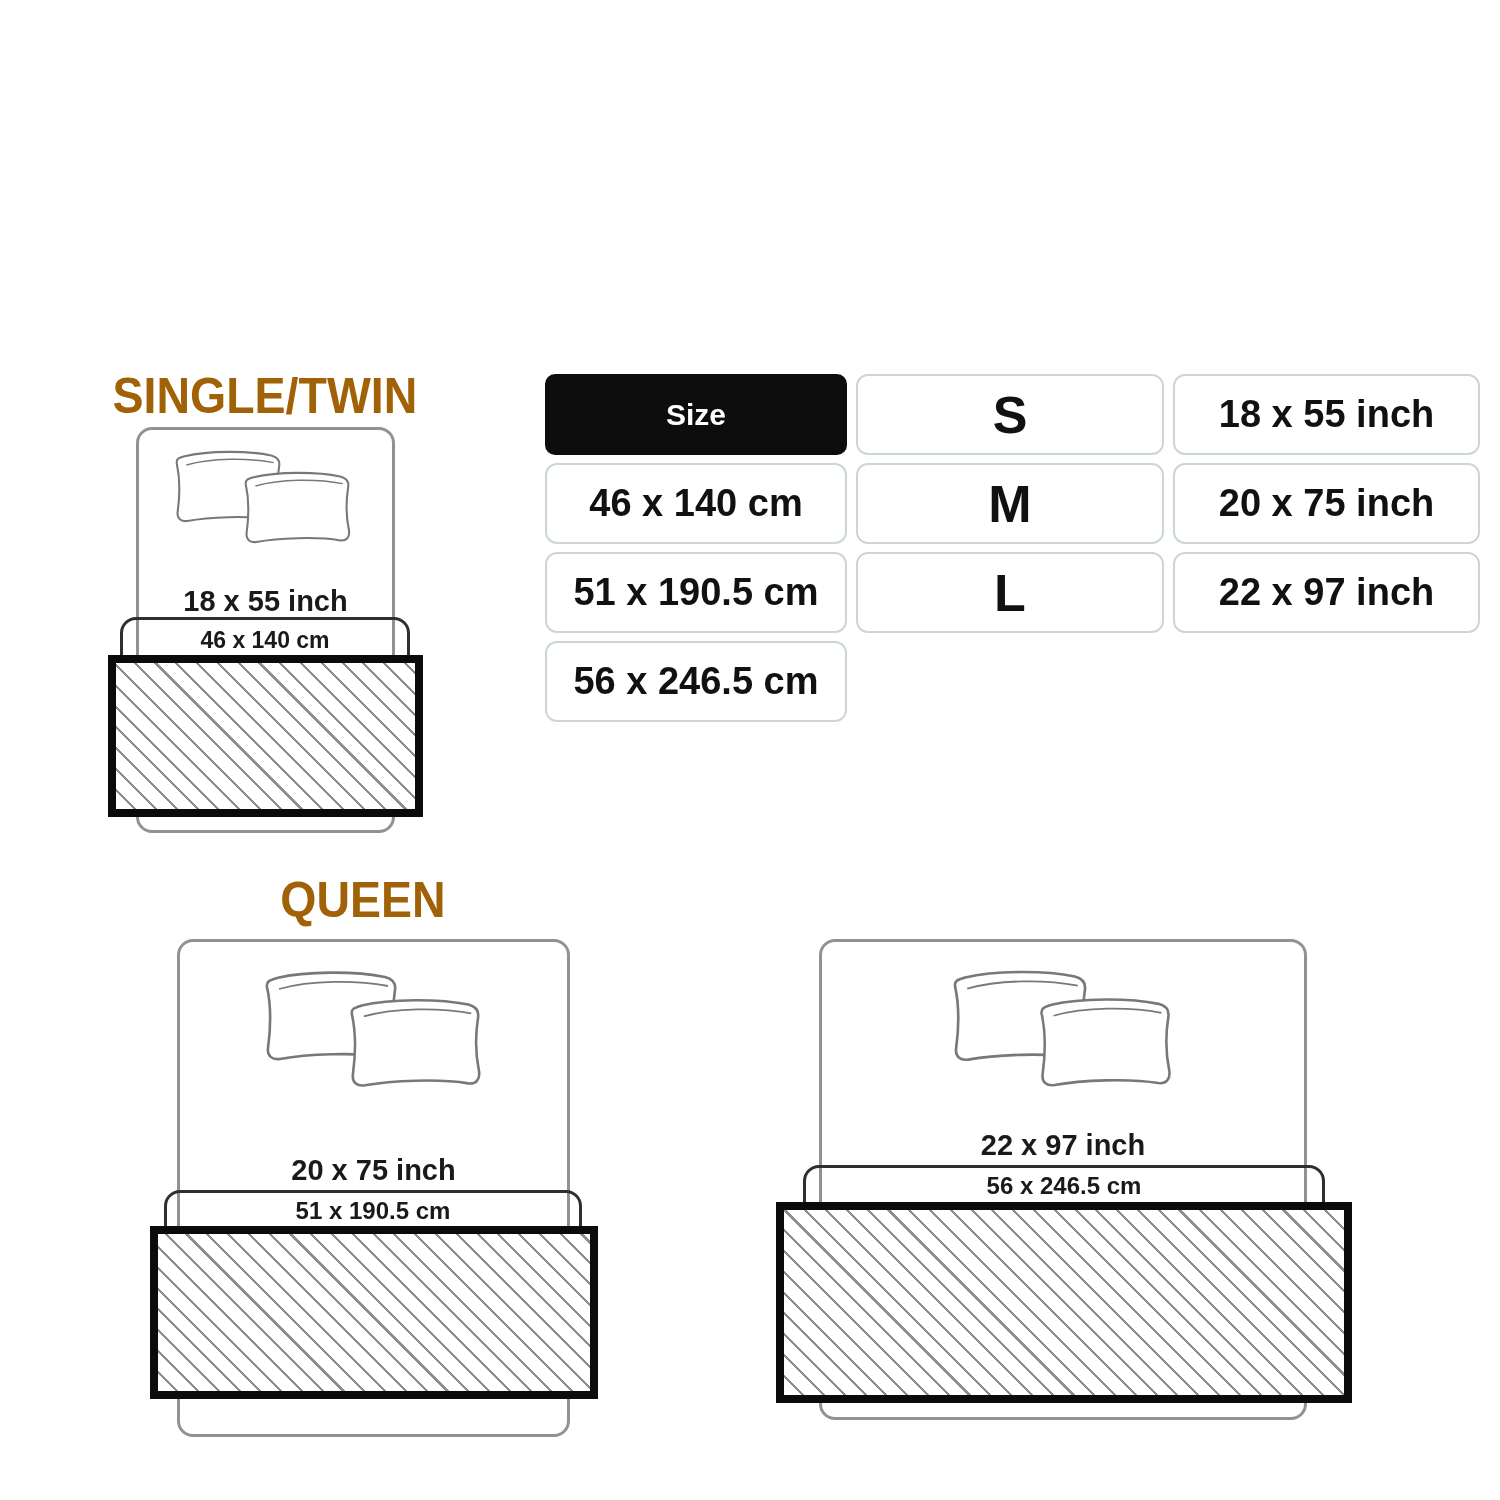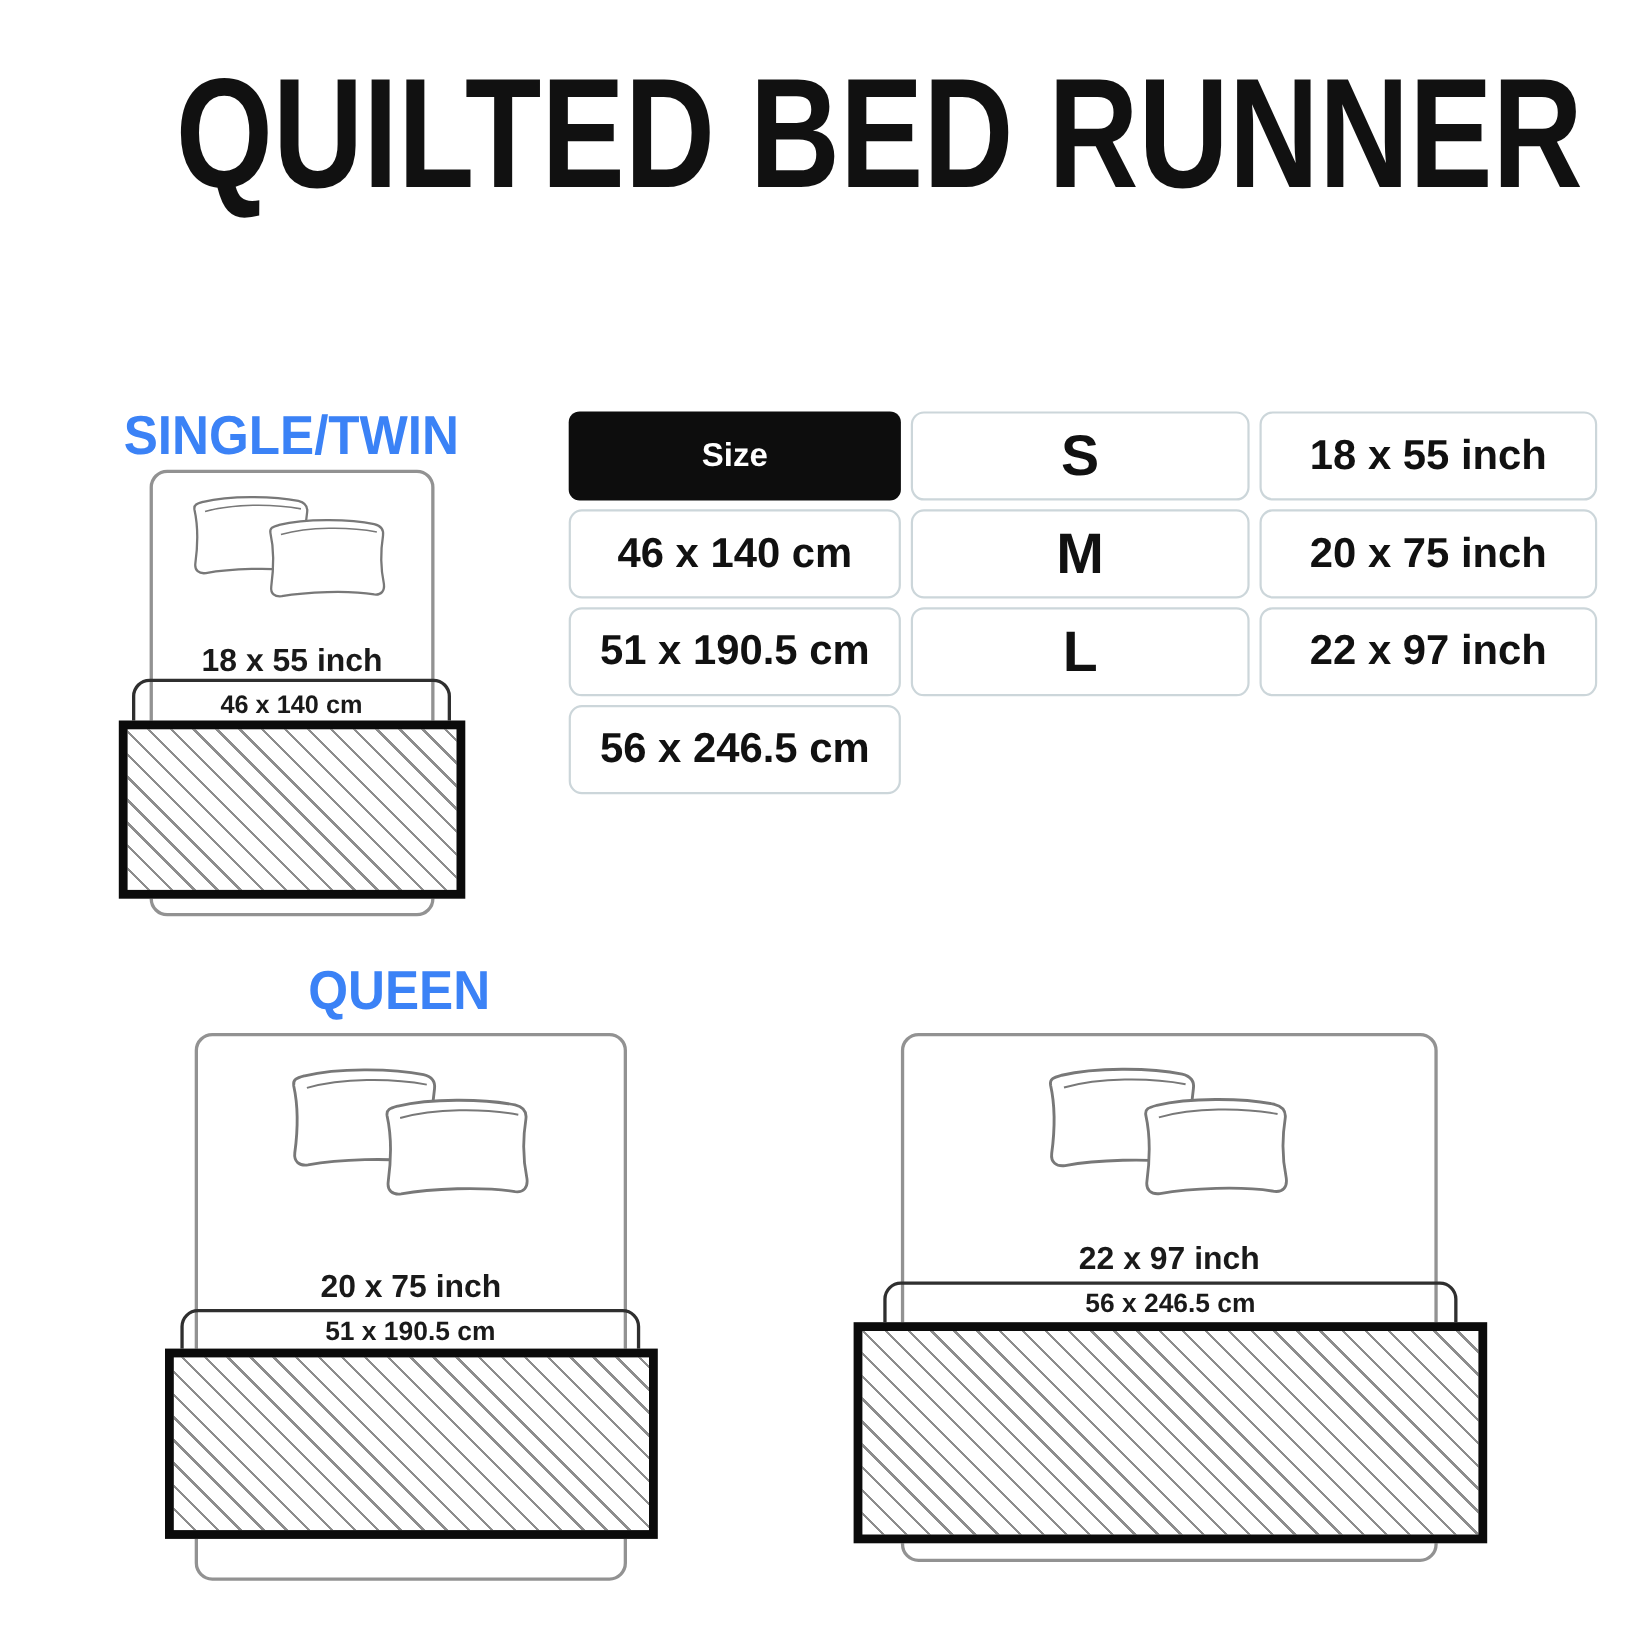--- a/index.html
+++ b/index.html
@@ -10,21 +10,21 @@
   
   .title-line{
     position:absolute;left:0;width:1500px;text-align:center;
     font-size:142px;font-weight:700;line-height:128px;height:128px;
     color:#111111;white-space:nowrap;
   }
   .title-line>span{display:inline-block;transform:scaleX(0.80);transform-origin:50% 50%;}
   
   .seclabel{
     position:absolute;text-align:center;font-size:50px;font-weight:700;
-    color:#3b82f6;white-space:nowrap;line-height:52px;
+    color:#a16207;white-space:nowrap;line-height:52px;
   }
   .seclabel>span{display:inline-block;transform:scaleX(0.93);transform-origin:50% 50%;}
   
   .bed{
     position:absolute;background:#ffffff;border:3px solid #929292;border-radius:16px;
     box-sizing:border-box;z-index:1;
   }
   .pillow{position:absolute;z-index:2;}
   .dimtext{
     position:absolute;text-align:center;font-size:29px;font-weight:700;color:#1a1a1a;
@@ -40,21 +40,21 @@
   }
   .runner{
     position:absolute;z-index:5;box-sizing:border-box;
     border:8px solid #0b0b0b;background-color:#ffffff;
     background-image:repeating-linear-gradient(45deg,
       rgba(141,141,141,0) 0px, rgba(141,141,141,0) 12.5px,
       #8d8d8d 12.5px, #8d8d8d 14.7px);
   }
   
   .size-table{
-    position:absolute;left:517px;top:374px;
+    position:absolute;left:545px;top:374px;
     display:grid;grid-template-columns:302px 308px 307px;
     grid-auto-rows:81px;column-gap:9px;row-gap:8px;
   }
   .th{
     background:#0d0d0d;color:#ffffff;border-radius:10px;
     display:flex;align-items:center;justify-content:center;
     font-size:30px;font-weight:700;white-space:nowrap;
   }
   .td{
     background:#ffffff;border:2px solid #ccd6da;border-radius:12px;
@@ -73,21 +73,20 @@
       <path d="M16,14 C45,7 95,7 124,13 C132,15 135,19 134,26 C131,45 131,62 135,81
                C136,89 132,94 124,93 C95,88 46,90 19,95 C11,96 6,92 7,84
                C10,62 10,41 6,23 C5,17 9,16 16,14 Z" fill="#ffffff" stroke="#787878" stroke-width="2.6"></path>
       <path d="M18,25 C50,16 95,16 127,22" fill="none" stroke="#787878" stroke-width="1.8"></path>
     </symbol>
   </defs>
 </svg>
 
 <div id="stage">
 
-  <div class="title-line" style="top:58px"><span>QUILTED BED RUNNER</span></div>
 
   <div class="seclabel" style="left:60px;top:370px;width:410px"><span>SINGLE/TWIN</span></div>
   <div class="bed" style="left:136px;top:427px;width:259px;height:406px"></div>
   <svg class="pillow" style="left:172px;top:444px" width="112" height="82">
       <use href="#pillow-shape"></use>
     </svg>
   <svg class="pillow" style="left:241px;top:465px" width="112" height="82">
       <use href="#pillow-shape"></use>
     </svg>
   <div class="dimtext" style="left:136px;top:584px;width:259px">18 x 55 inch</div>

